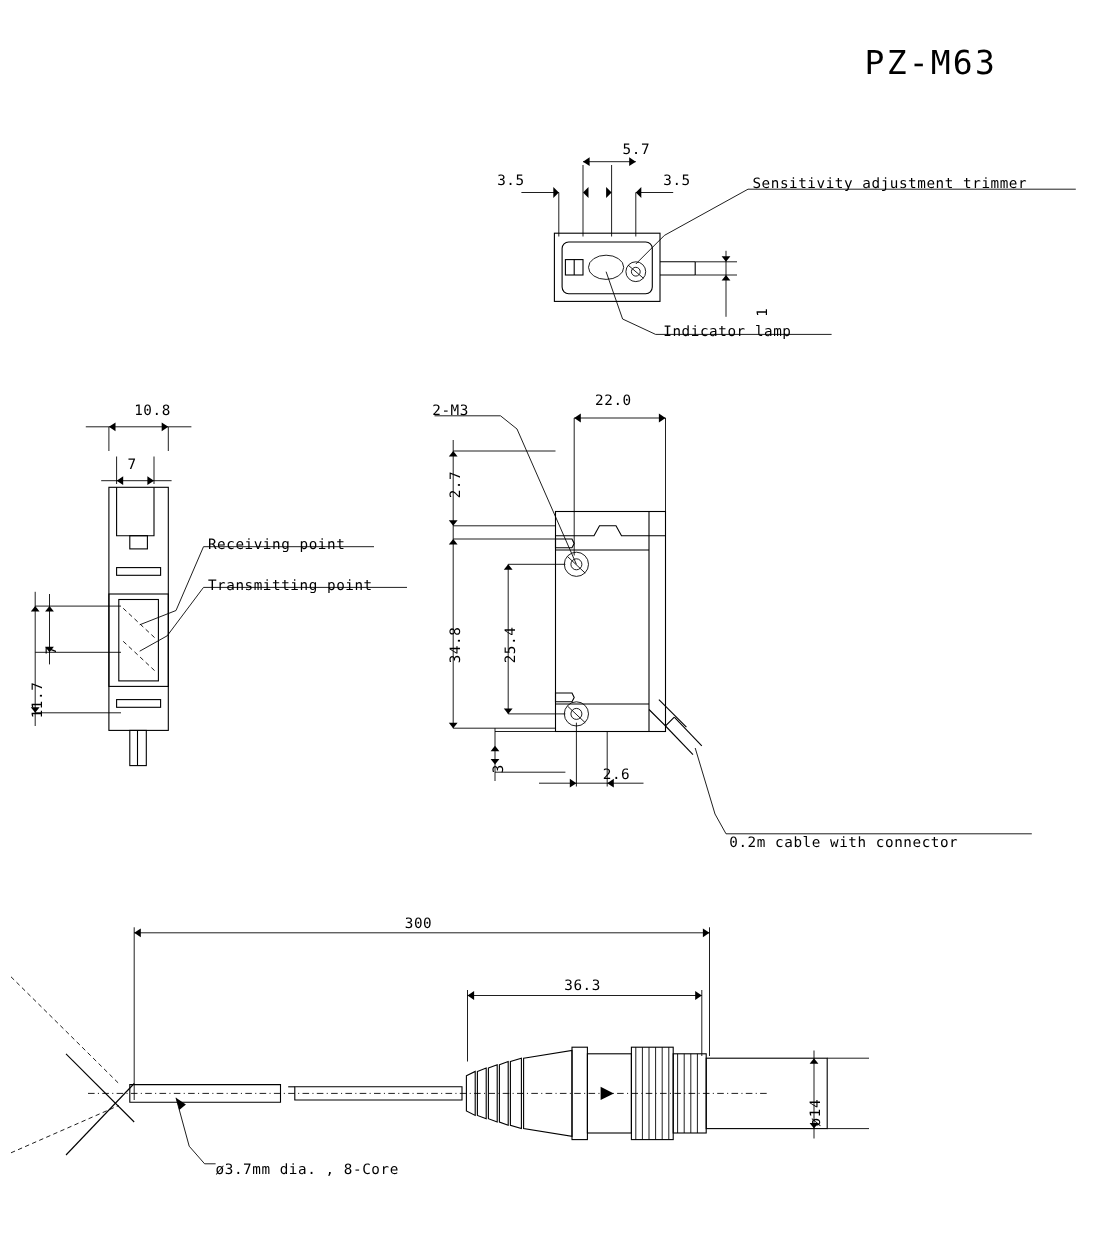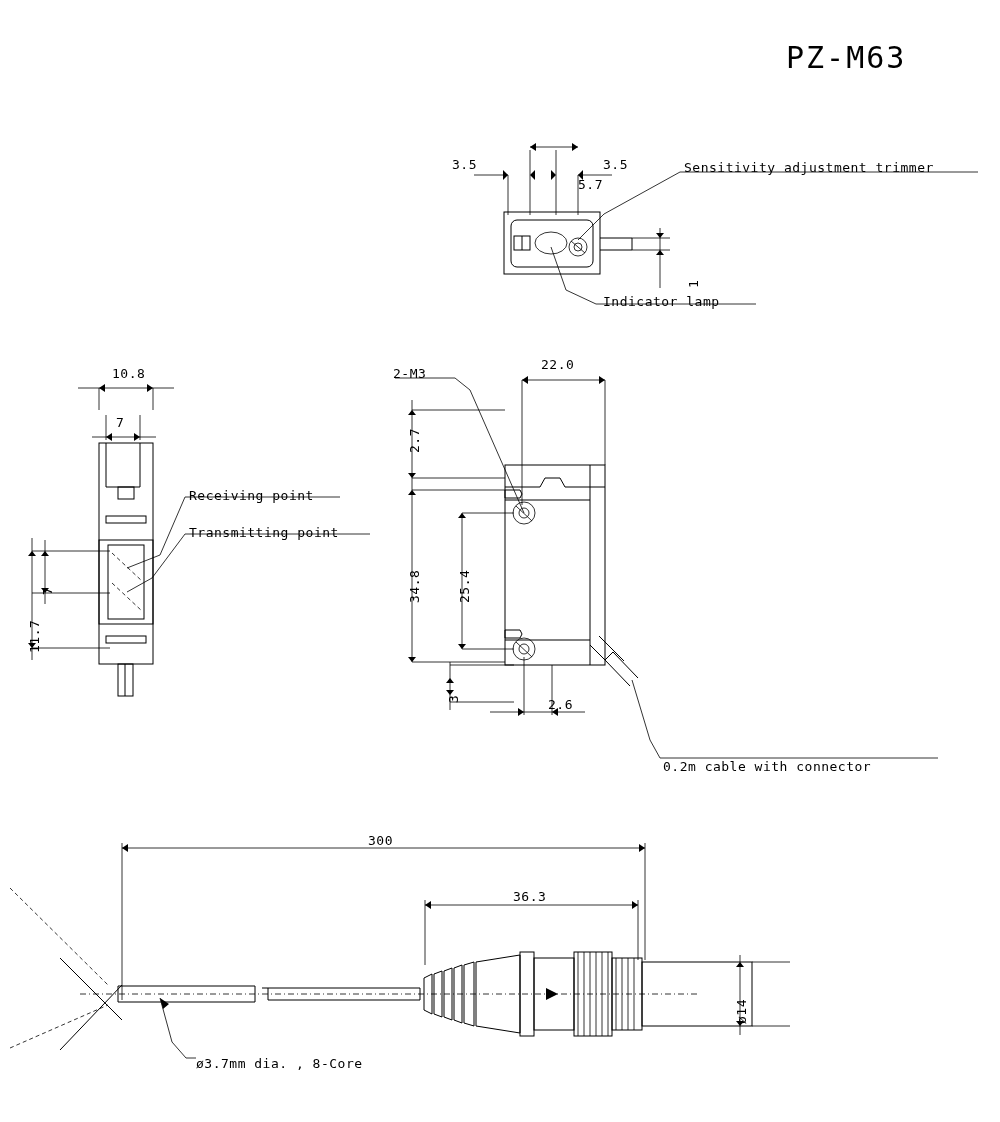--- a/index.html
+++ b/index.html
@@ -355,27 +355,27 @@
     </g>
     <g class="fillblk">
       <polygon points="160,998 163,1009 169,1004"></polygon>
     </g>
 
   </svg>
 
   <div class="title-main" style="left:786px; top:40px;">PZ-M63</div>
 
   <div class="lbl" style="left:452px; top:157px;">3.5</div>
-  <div class="lbl" style="left:578px; top:129px;margin-top:48px;">5.7</div>
+  <div class="lbl" style="left:566px; top:129px;">5.7</div>
   <div class="lbl" style="left:603px; top:157px;">3.5</div>
   <div class="lbl vert" style="left:686px; top:288px;">1</div>
   <div class="lbl" style="left:684px; top:160px;">Sensitivity adjustment trimmer</div>
   <div class="lbl" style="left:603px; top:294px;">Indicator lamp</div>
 
-  <div class="lbl" style="left:112px; top:366px;">10.8</div>
+  <div class="lbl" style="left:122px; top:366px;">10.8</div>
   <div class="lbl" style="left:116px; top:415px;">7</div>
   <div class="lbl vert" style="left:40px; top:595px;">7</div>
   <div class="lbl vert" style="left:27px; top:653px;">11.7</div>
   <div class="lbl" style="left:189px; top:488px;">Receiving point</div>
   <div class="lbl" style="left:189px; top:525px;">Transmitting point</div>
 
   <div class="lbl" style="left:393px; top:366px;">2-M3</div>
   <div class="lbl" style="left:541px; top:357px;">22.0</div>
   <div class="lbl vert" style="left:407px; top:453px;">2.7</div>
   <div class="lbl vert" style="left:407px; top:603px;">34.8</div>

